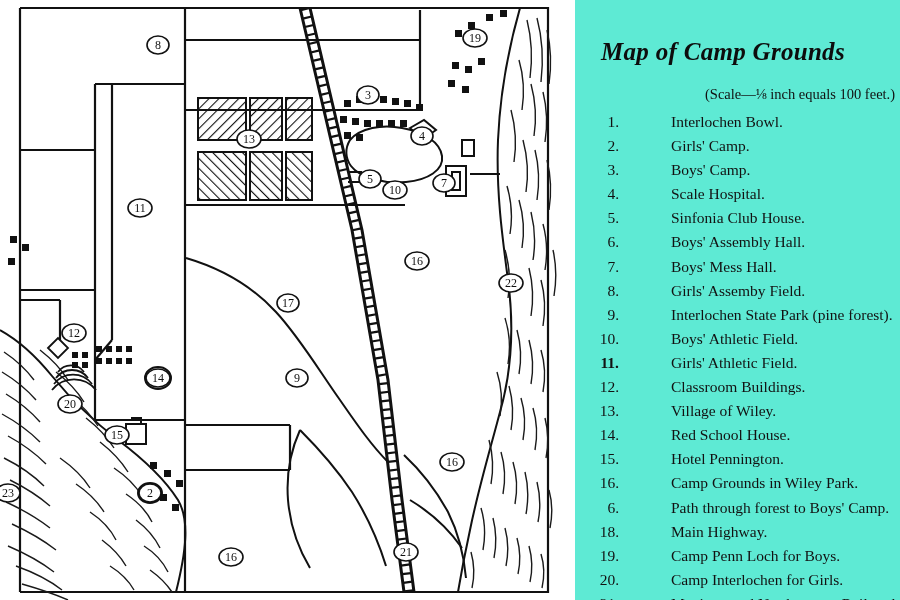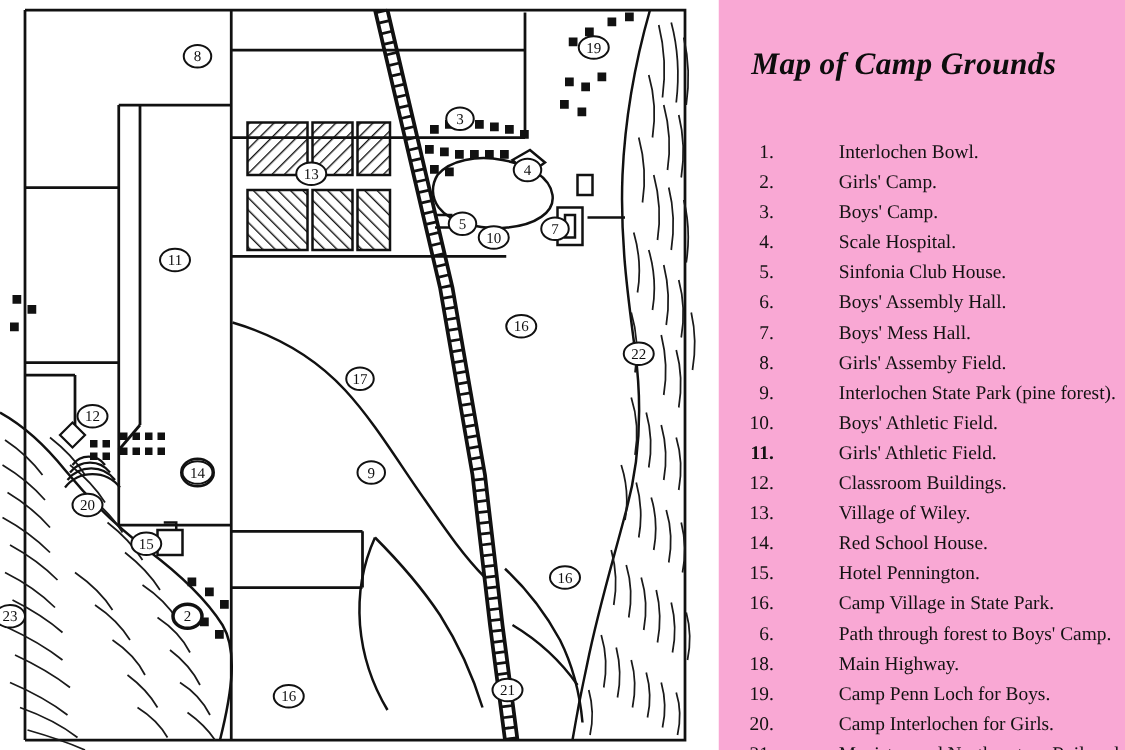--- a/index.html
+++ b/index.html
@@ -36,21 +36,21 @@
   }
 
   
   #legend-panel {
     position: absolute;
     left: 575px;
     top: 0;
     width: 325px;
     height: 600px;
     overflow: hidden;
-    background: #f9a8d4;
+    background: #5eead4;
     padding: 0;
   }
   #legend-title {
     position: absolute;
     left: 26px;
     top: 38px;
     font-family: "Liberation Serif", serif;
     font-weight: bold;
     font-style: italic;
     font-size: 25px;
@@ -388,37 +388,38 @@
           <text x="231" y="561">16</text>
           <text x="406" y="556">21</text>
           <text x="475" y="42">19</text>
         </g>
       </g>
     </svg>
   </div>
 
   <div id="legend-panel">
     <div id="legend-title">Map of Camp Grounds</div>
+    <div id="legend-scale">(Scale—⅛ inch equals 100 feet.)</div>
     <ul id="legend-list">
         <li><span class="li-num">1.</span><span class="li-txt">Interlochen Bowl.</span></li>
         <li><span class="li-num">2.</span><span class="li-txt">Girls' Camp.</span></li>
         <li><span class="li-num">3.</span><span class="li-txt">Boys' Camp.</span></li>
         <li><span class="li-num">4.</span><span class="li-txt">Scale Hospital.</span></li>
         <li><span class="li-num">5.</span><span class="li-txt">Sinfonia Club House.</span></li>
         <li><span class="li-num">6.</span><span class="li-txt">Boys' Assembly Hall.</span></li>
         <li><span class="li-num">7.</span><span class="li-txt">Boys' Mess Hall.</span></li>
         <li><span class="li-num">8.</span><span class="li-txt">Girls' Assemby Field.</span></li>
         <li><span class="li-num">9.</span><span class="li-txt">Interlochen State Park (pine forest).</span></li>
         <li><span class="li-num">10.</span><span class="li-txt">Boys' Athletic Field.</span></li>
         <li><span class="li-num bold">11.</span><span class="li-txt">Girls' Athletic Field.</span></li>
         <li><span class="li-num">12.</span><span class="li-txt">Classroom Buildings.</span></li>
         <li><span class="li-num">13.</span><span class="li-txt">Village of Wiley.</span></li>
         <li><span class="li-num">14.</span><span class="li-txt">Red School House.</span></li>
         <li><span class="li-num">15.</span><span class="li-txt">Hotel Pennington.</span></li>
-        <li><span class="li-num">16.</span><span class="li-txt">Camp Village in State Park.</span></li>
+        <li><span class="li-num">16.</span><span class="li-txt">Camp Grounds in Wiley Park.</span></li>
         <li><span class="li-num">6.</span><span class="li-txt">Path through forest to Boys' Camp.</span></li>
         <li><span class="li-num">18.</span><span class="li-txt">Main Highway.</span></li>
         <li><span class="li-num">19.</span><span class="li-txt">Camp Penn Loch for Boys.</span></li>
         <li><span class="li-num">20.</span><span class="li-txt">Camp Interlochen for Girls.</span></li>
         <li><span class="li-num">21.</span><span class="li-txt">Manistee and Northeastern Railroad.</span></li>
       </ul>
   </div>
 
 </div>
 

